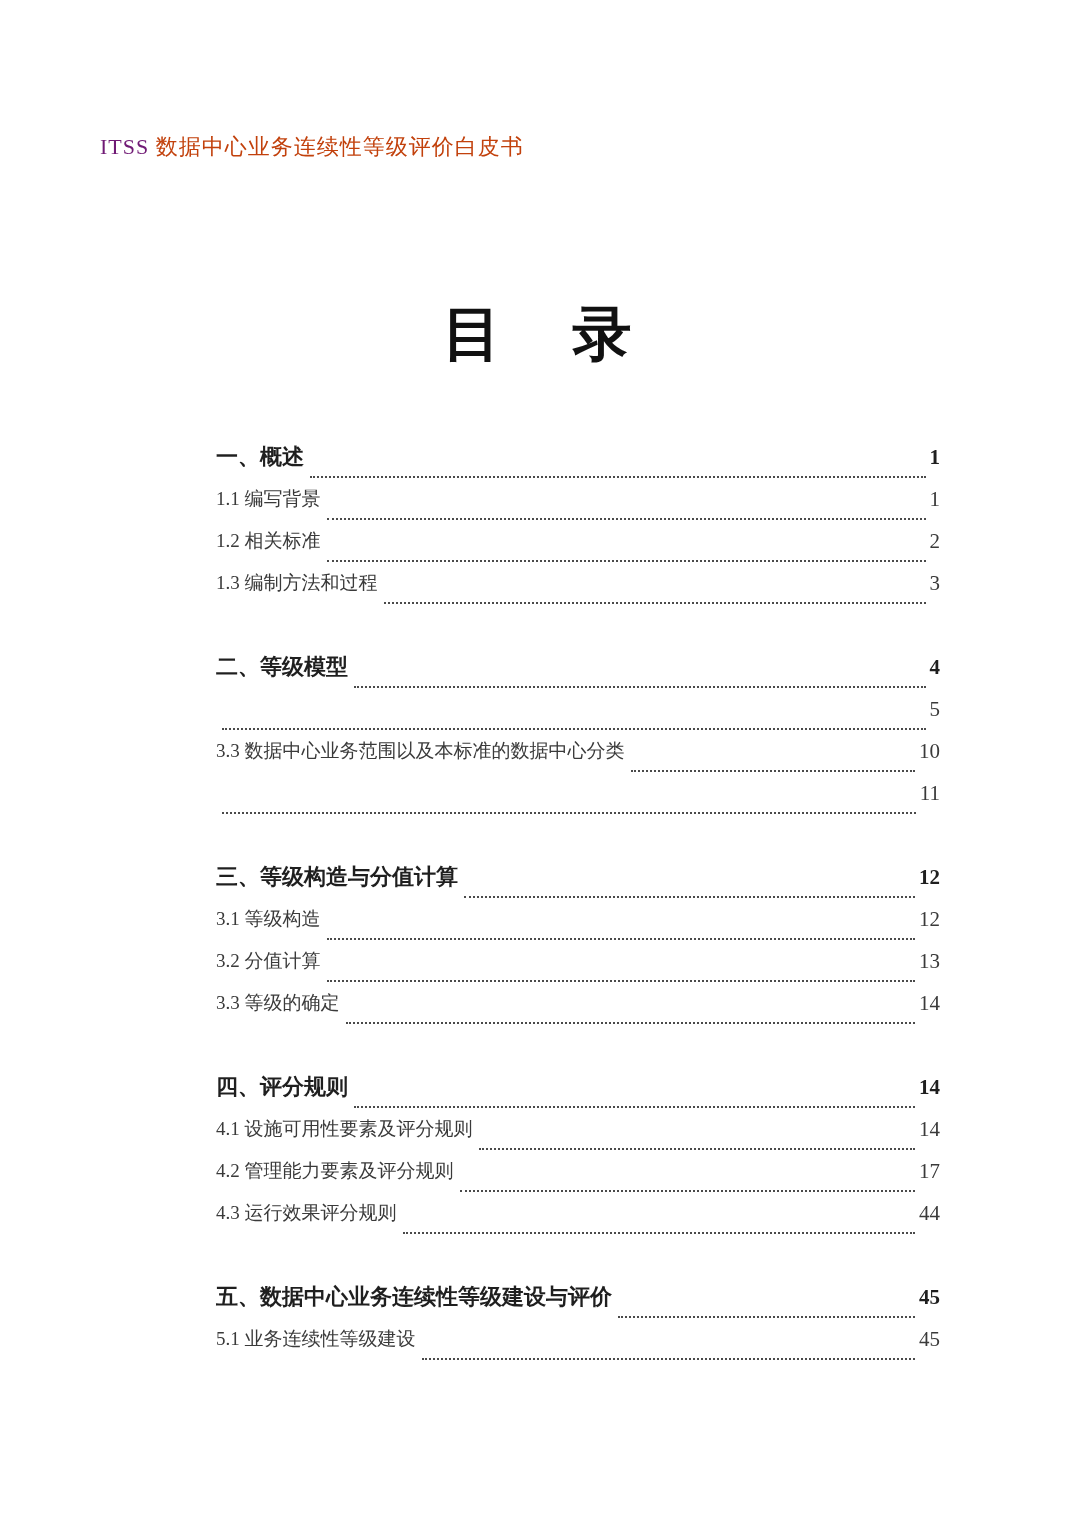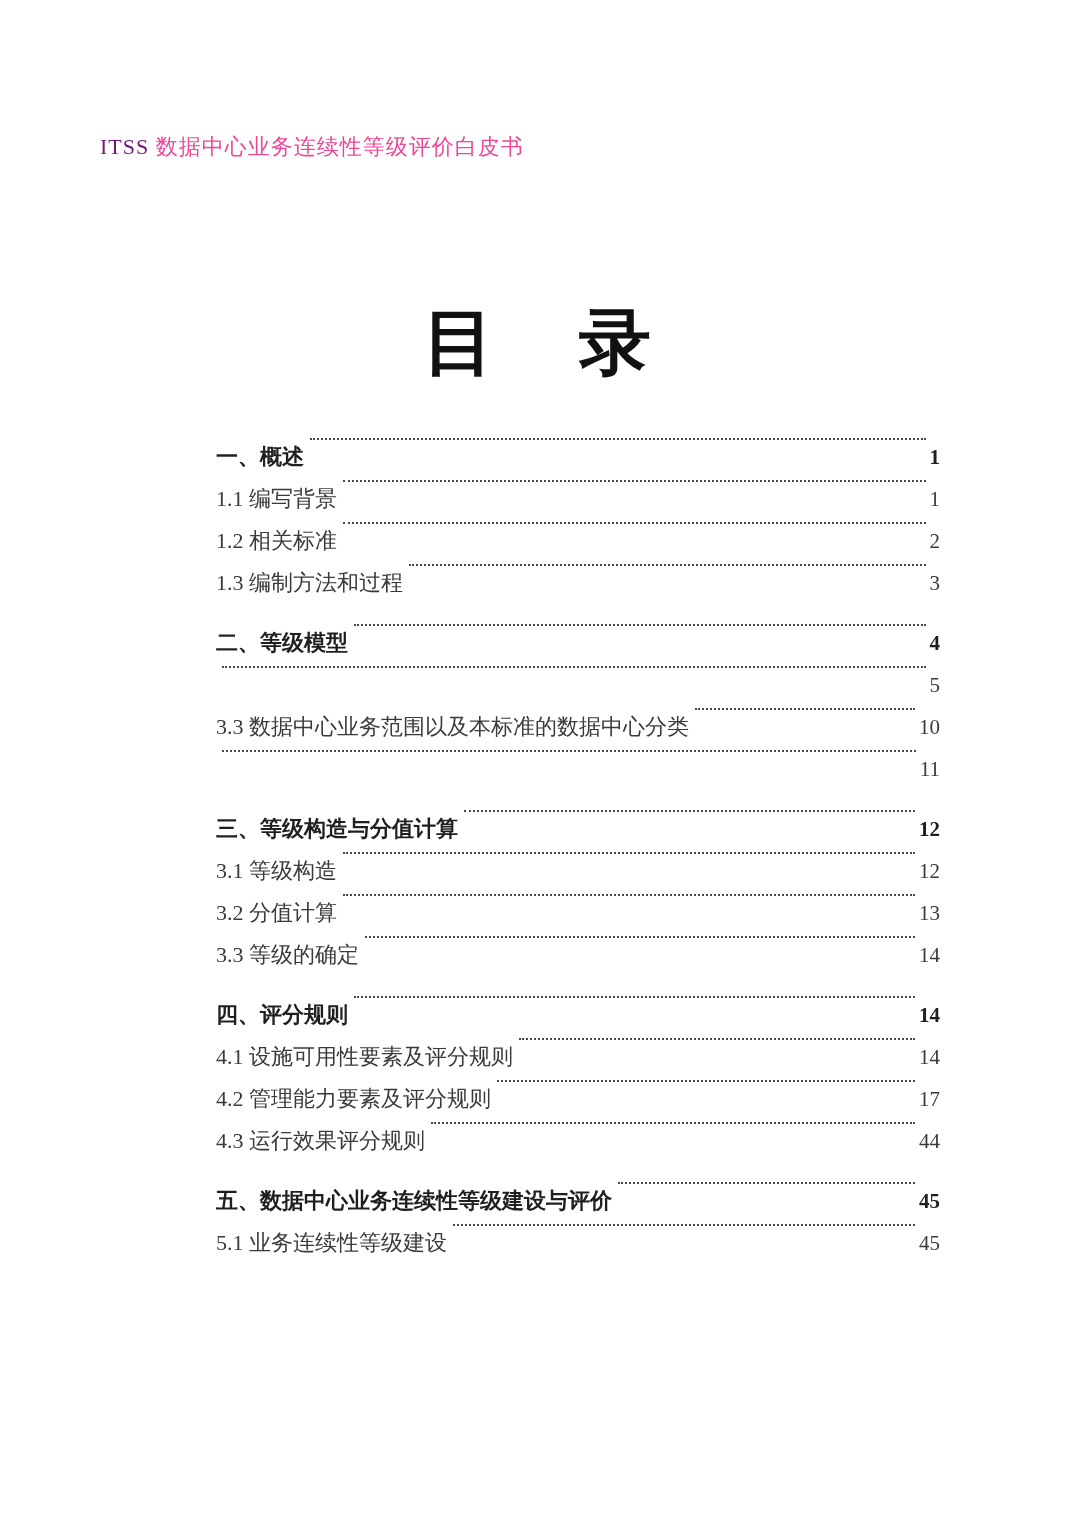--- a/index.html
+++ b/index.html
@@ -27,55 +27,55 @@
     top: 132px;
     font-size: 22px;
     letter-spacing: 1px;
     white-space: nowrap;
   }
   .doc-header .brand {
     color: #701a75;
     font-family: "Liberation Serif", "DejaVu Serif", serif;
   }
   .doc-header .htitle {
-    color: #ec4899;
+    color: #c2410c;
     font-family: Liberation Serif, serif;
   }
   
   .toc-title {
     position: absolute;
     left: 0;
     top: 295px;
     width: 100%;
     text-align: center;
-    font-size: 72px;
+    font-size: 59px;
     font-weight: 700;
     color: #111111;
     letter-spacing: 6px;
     font-family: "Liberation Serif", "DejaVu Serif", serif;
   }
   
   .toc {
     position: absolute;
     left: 216px;
     top: 436px;
     width: 724px;
   }
   .toc-section { margin: 0; }
-  .toc-section + .toc-section { margin-top: 18px; }
+  .toc-section + .toc-section { margin-top: 42px; }
   .row {
     display: flex;
-    align-items: flex-start;
+    align-items: flex-end;
     line-height: 42px;
     height: 42px;
     cursor: pointer;
   }
   .row .label {
     white-space: nowrap;
-    font-size: 22px;
+    font-size: 19px;
     color: #3a3a3a;
   }
   .row.heading .label {
     font-size: 22px;
     font-weight: 700;
     color: #1f1f1f;
     font-family: "Liberation Sans", "DejaVu Sans", sans-serif;
   }
   .row .dots {
     flex: 1;

